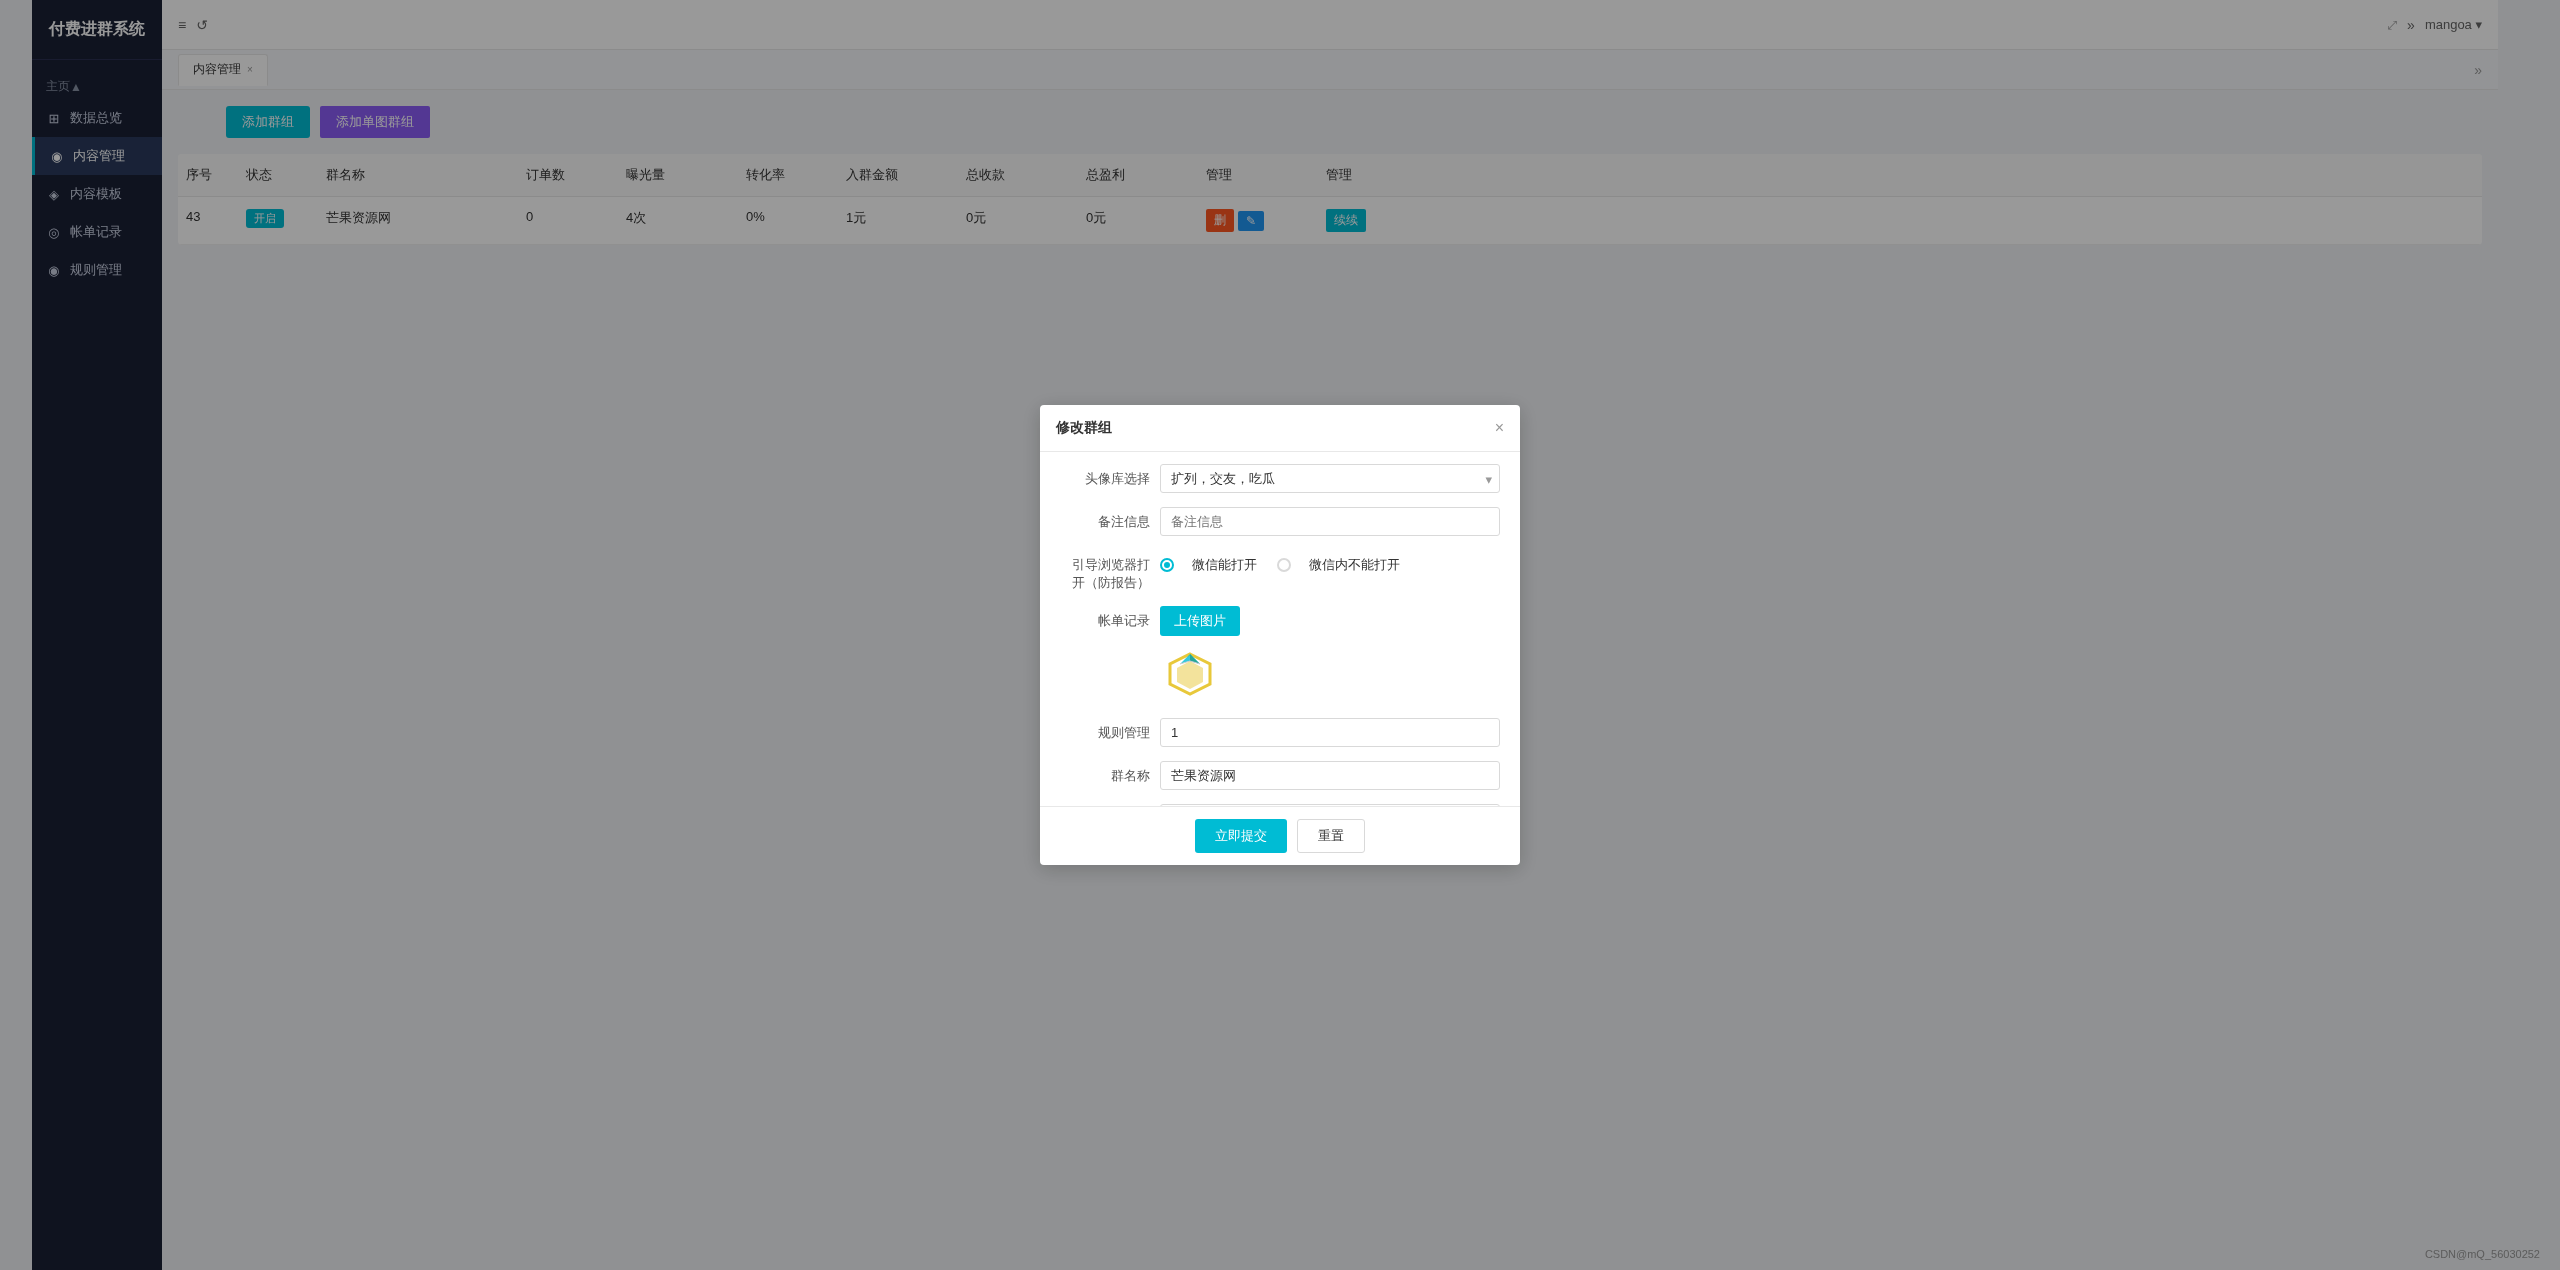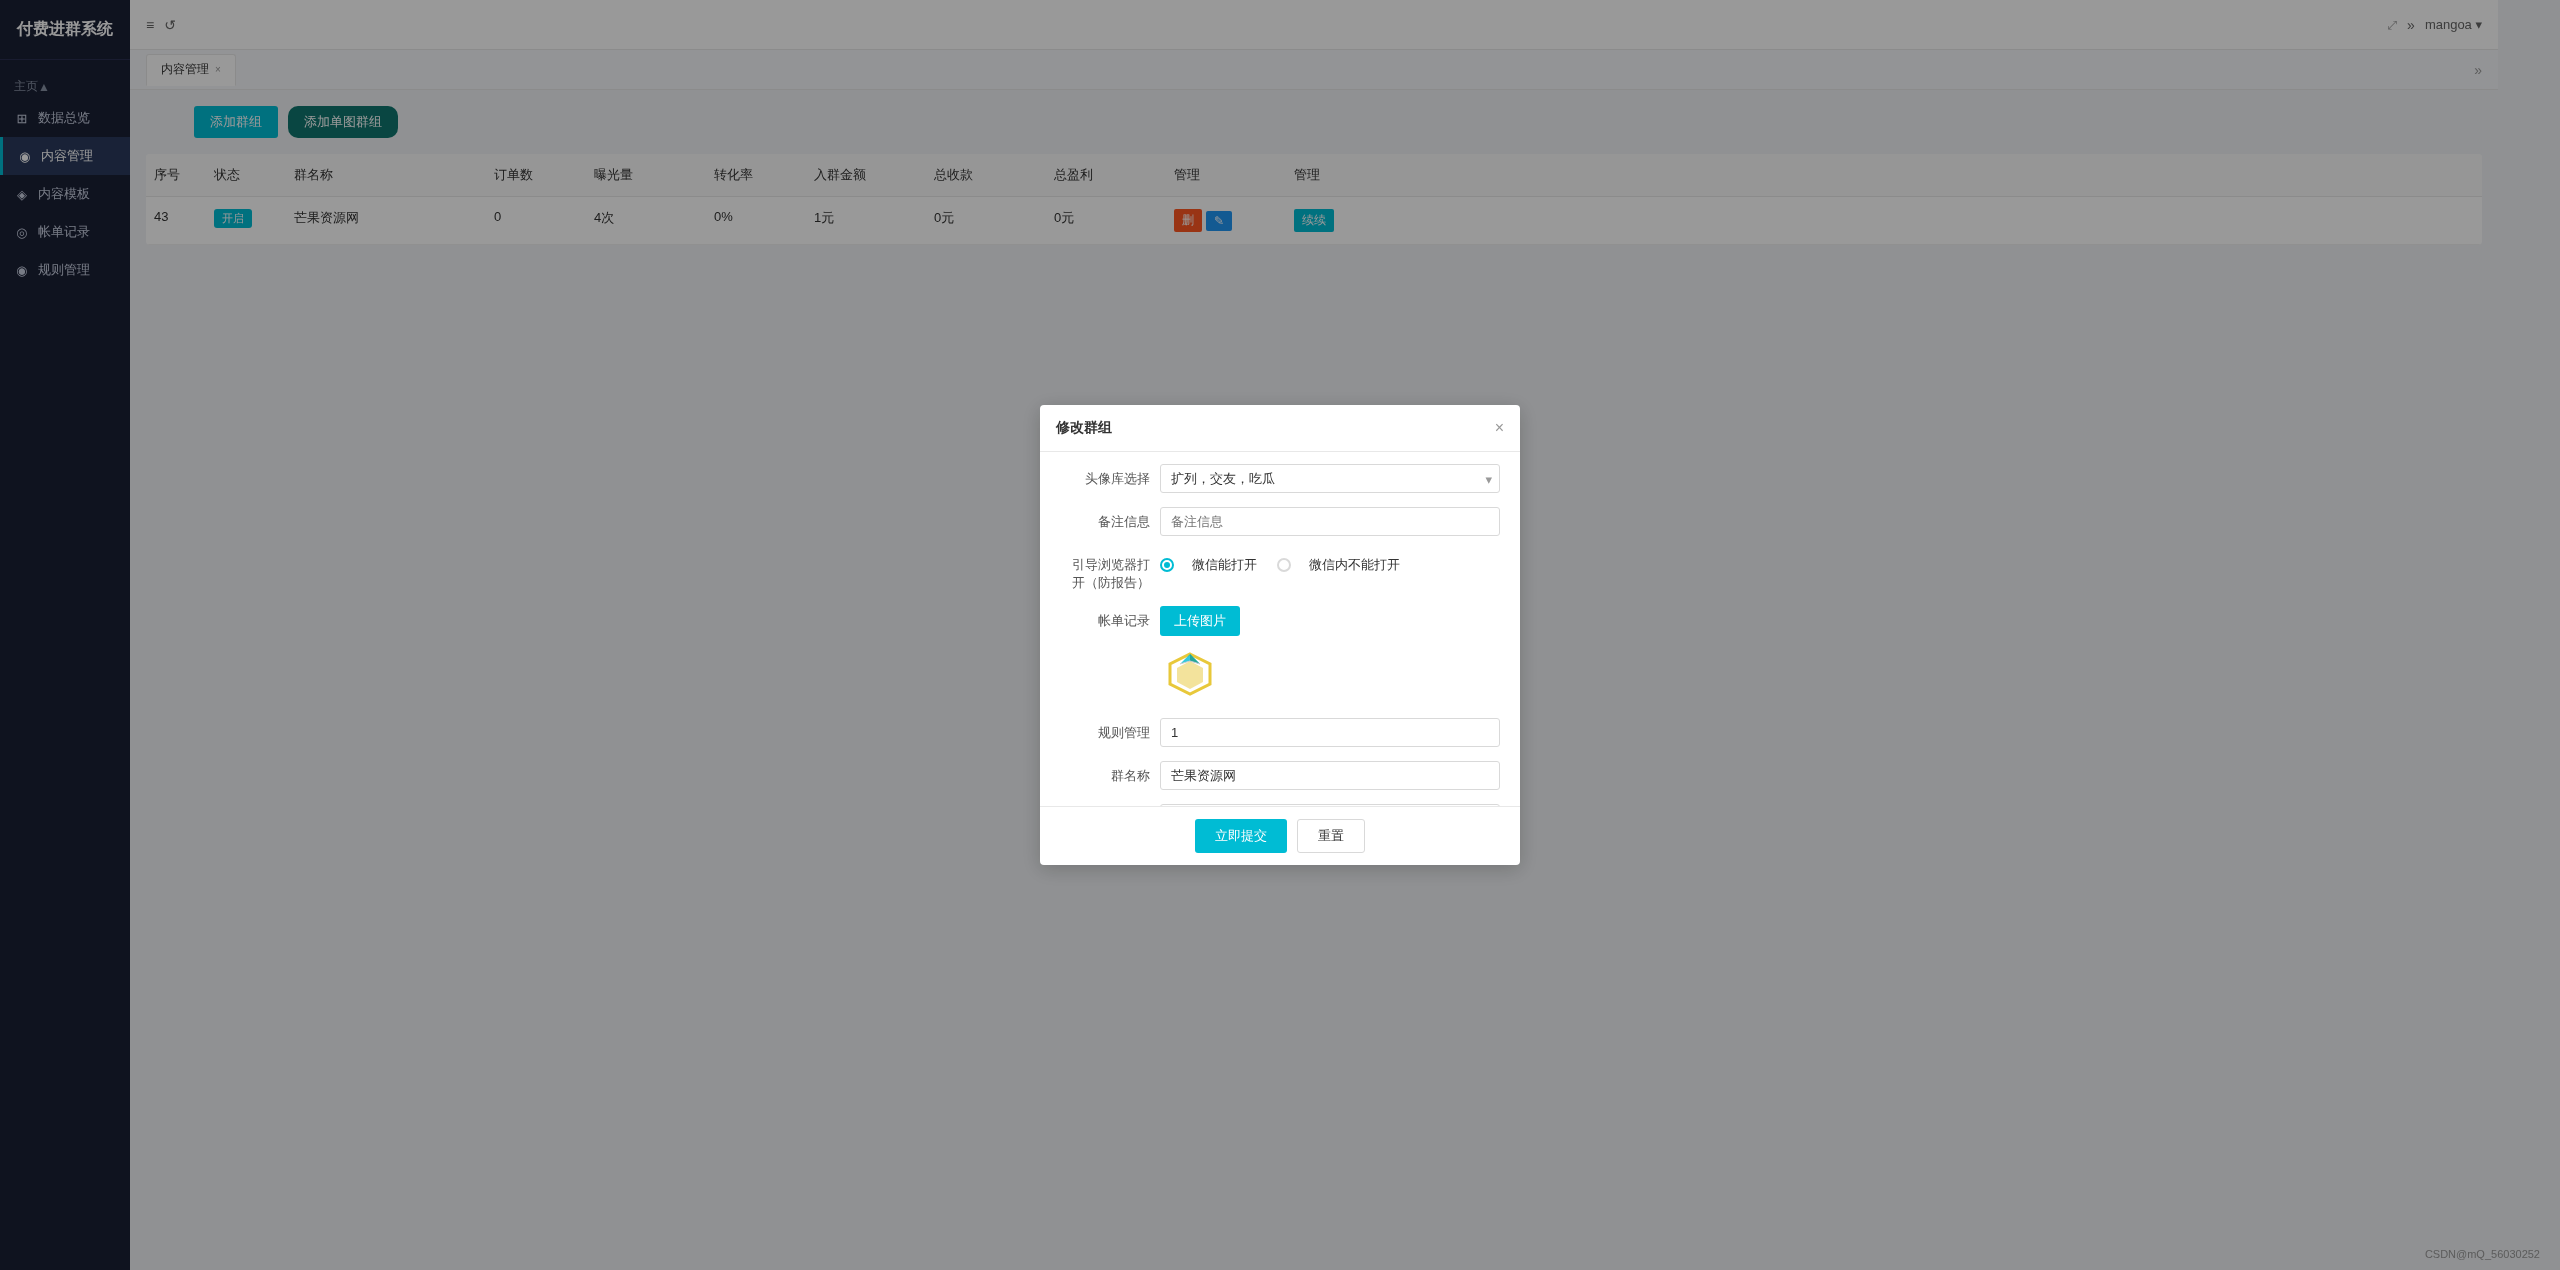--- a/index.html
+++ b/index.html
@@ -1,19 +1,19 @@
 <!DOCTYPE html>
 <html><head>
   <meta charset="utf-8">
   <style>
     * { box-sizing: border-box; margin: 0; padding: 0; }
     body { font-family: 'Microsoft YaHei', '微软雅黑', sans-serif; font-size: 13px; background: #f0f2f5; overflow: hidden; width: 2560px; height: 1270px; }
 
     
-    .app-container { display: flex; width: 2498px; height: 1270px; }
+    .app-container { display: flex; width: 2498px; height: 1270px; padding-left: 32px; }
 
     
     .sidebar { width: 130px; height: 100%; background: #1a2035; display: flex; flex-direction: column; flex-shrink: 0; }
     .sidebar-logo { height: 60px; display: flex; align-items: center; justify-content: center; background: #1a2035; border-bottom: 1px solid #2a3050; }
     .sidebar-logo-text { color: #fff; font-size: 16px; font-weight: bold; }
     .sidebar-menu { flex: 1; padding-top: 10px; }
     .sidebar-section { color: #8892a4; font-size: 12px; padding: 8px 14px 4px; display: flex; align-items: center; }
     .sidebar-section-arrow { cursor: pointer; color: #8892a4; }
     .sidebar-item { display: flex; align-items: center; padding: 10px 14px; color: #c8cfe0; cursor: pointer; font-size: 13px; gap: 8px; }
     .sidebar-item-icon { width: 16px; height: 16px; display: flex; align-items: center; justify-content: center; }
@@ -34,21 +34,21 @@
     .tab { display: flex; align-items: center; gap: 6px; padding: 0 14px; height: 32px; cursor: pointer; font-size: 12px; color: #666; border: 1px solid #e8e8e8; background: #fff; border-radius: 3px 3px 0 0; }
     .tab.active { background: #fff; color: #333; border-bottom-color: #fff; }
     .tab-close { color: #999; font-size: 10px; cursor: pointer; }
     .tabbar-arrows { margin-left: auto; display: flex; gap: 4px; }
     .tabbar-arrow { color: #999; cursor: pointer; font-size: 14px; }
 
     
     .content-area { flex: 1; background: #f0f2f5; padding: 16px; position: relative; }
     .action-buttons { display: flex; gap: 10px; margin-bottom: 16px; margin-left: 48px; }
     .btn-primary { background: #00bcd4; color: #fff; border: none; padding: 7px 16px; border-radius: 3px; cursor: pointer; font-size: 13px; }
-    .btn-secondary { background: #0f766e; color: #fff; border: none; padding: 7px 16px; border-radius: 10px; cursor: pointer; font-size: 13px; }
+    .btn-secondary { background: #8b5cf6; color: #fff; border: none; padding: 7px 16px; border-radius: 2px; cursor: pointer; font-size: 13px; }
 
     
     .data-table { width: 100%; background: #fff; border-radius: 4px; overflow: hidden; }
     .table-header { display: grid; grid-template-columns: 60px 80px 200px 100px 120px 100px 120px 120px 120px 120px 150px; background: #fafafa; border-bottom: 1px solid #e8e8e8; }
     .table-row-data { display: grid; grid-template-columns: 60px 80px 200px 100px 120px 100px 120px 120px 120px 120px 150px; border-bottom: 1px solid #f0f0f0; }
     .th, .td { padding: 12px 8px; font-size: 13px; color: #666; }
     .th { font-weight: 500; color: #333; }
     .td { color: #333; }
     .status-badge { display: inline-block; padding: 2px 8px; border-radius: 3px; font-size: 11px; }
     .status-open { background: #00bcd4; color: #fff; }

